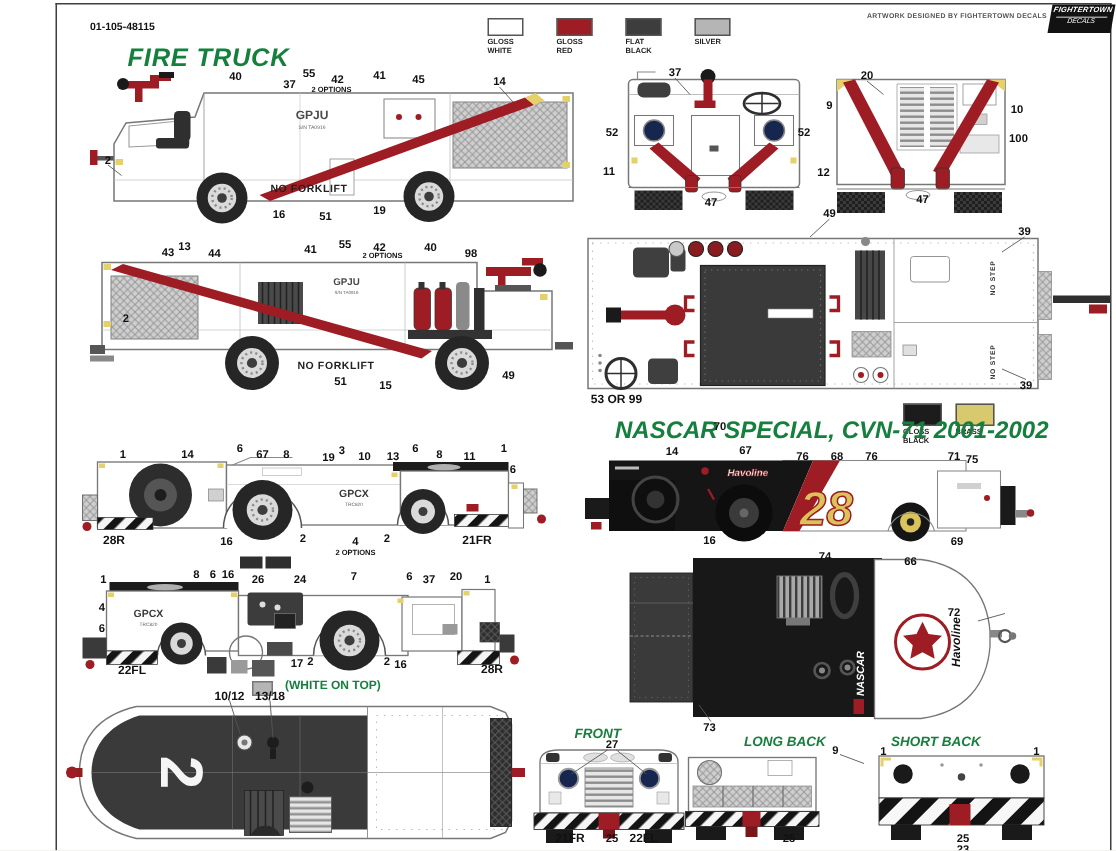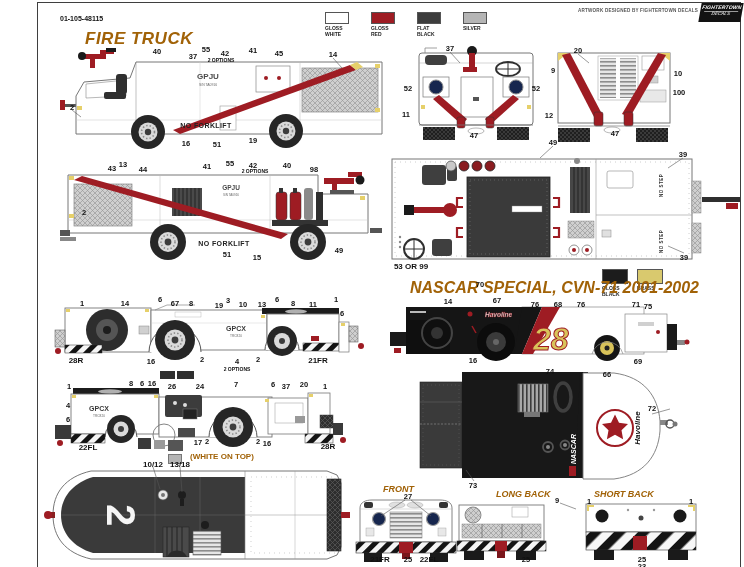--- a/index.html
+++ b/index.html
@@ -11,21 +11,21 @@
 .logo{position:absolute;left:700px;top:3px;width:42px;height:17px;background:#121212;transform:skewX(-10deg);color:#fff;text-align:center;line-height:1;padding-top:2px;}
 .logo b{display:block;font-size:5px;font-style:italic;letter-spacing:.2px;}
 .logo i{display:block;font-size:4.6px;font-style:italic;border-top:.5px solid #999;margin:1px 4px 0;}
 .legend{position:absolute;left:325px;top:12px;display:flex;gap:13px;}
 .legend .sw{width:33px;text-align:left;}
 .legend .sw i{display:block;width:22px;height:10px;border:.7px solid #555;}
 .legend .sw span{display:block;font-size:5px;font-weight:bold;color:#222;margin-top:2px;line-height:1.15;width:26px;}
 .legend2{position:absolute;left:602px;top:269px;display:flex;gap:9px;}
 .legend2 .sw i{display:block;width:24px;height:13px;border:.7px solid #555;}
 .legend2 .sw span{display:block;font-size:5px;font-weight:bold;color:#222;margin-top:2px;line-height:1.15;width:26px;}
-.sec-title{position:absolute;font-style:italic;font-weight:bold;color:#a16207;white-space:nowrap;}
+.sec-title{position:absolute;font-style:italic;font-weight:bold;color:#15803d;white-space:nowrap;}
 .t-fire{left:85px;top:29px;font-size:17px;letter-spacing:.5px;}
 .t-md3{left:85px;top:276px;font-size:17px;letter-spacing:.5px;}
 .t-nascar{left:410px;top:279px;font-size:16px;}
 .t-sm{font-size:9px;}
 .t-wot{left:190px;top:452px;font-size:8px;font-weight:bold;font-style:normal;}
 .diag{position:absolute;text-decoration:underline;}
 .diag svg{display:block;width:100%;height:100%;overflow:visible;}
 svg text{font-family:"Liberation Sans",sans-serif;}
 #callout-layer{position:absolute;left:0;top:0;width:744px;height:567px;pointer-events:none;}
 .co{position:absolute;transform:translate(-50%,-50%);font-size:7.5px;font-weight:bold;color:#111;white-space:nowrap;}
@@ -710,21 +710,21 @@
       <span class="co" style="left: 497px; top: 300px;">67</span>
       <span class="co" style="left: 535px; top: 304px;">76</span>
       <span class="co" style="left: 558px; top: 304px;">68</span>
       <span class="co" style="left: 581px; top: 304px;">76</span>
       <span class="co" style="left: 636px; top: 304px;">71</span>
       <span class="co" style="left: 648px; top: 306px;">75</span>
       <span class="co" style="left: 473px; top: 360px;">16</span>
       <span class="co" style="left: 638px; top: 361px;">69</span>
       <span class="co" style="left: 550px; top: 371px;">74</span>
       <span class="co" style="left: 607px; top: 374px;">66</span>
-      <span class="co" style="left: 652px; top: 408px; text-align: right;">72</span>
+      <span class="co" style="left: 636px; top: 408px; text-align: right;">72</span>
       <span class="co" style="left: 473px; top: 485px;">73</span>
       <span class="co" style="left: 408px; top: 496px;">27</span>
       <span class="co b" style="left: 380px; top: 559px;">21FR</span>
       <span class="co" style="left: 408px; top: 559px;">25</span>
       <span class="co b" style="left: 429px; top: 559px;">22FL</span>
       <span class="co" style="left: 526px; top: 559px;">25</span>
       <span class="co" style="left: 557px; top: 500px;">9</span>
       <span class="co" style="left: 589px; top: 501px;">1</span>
       <span class="co" style="left: 691px; top: 501px;">1</span>
       <span class="co" style="left: 642px; top: 559px;">25</span>

